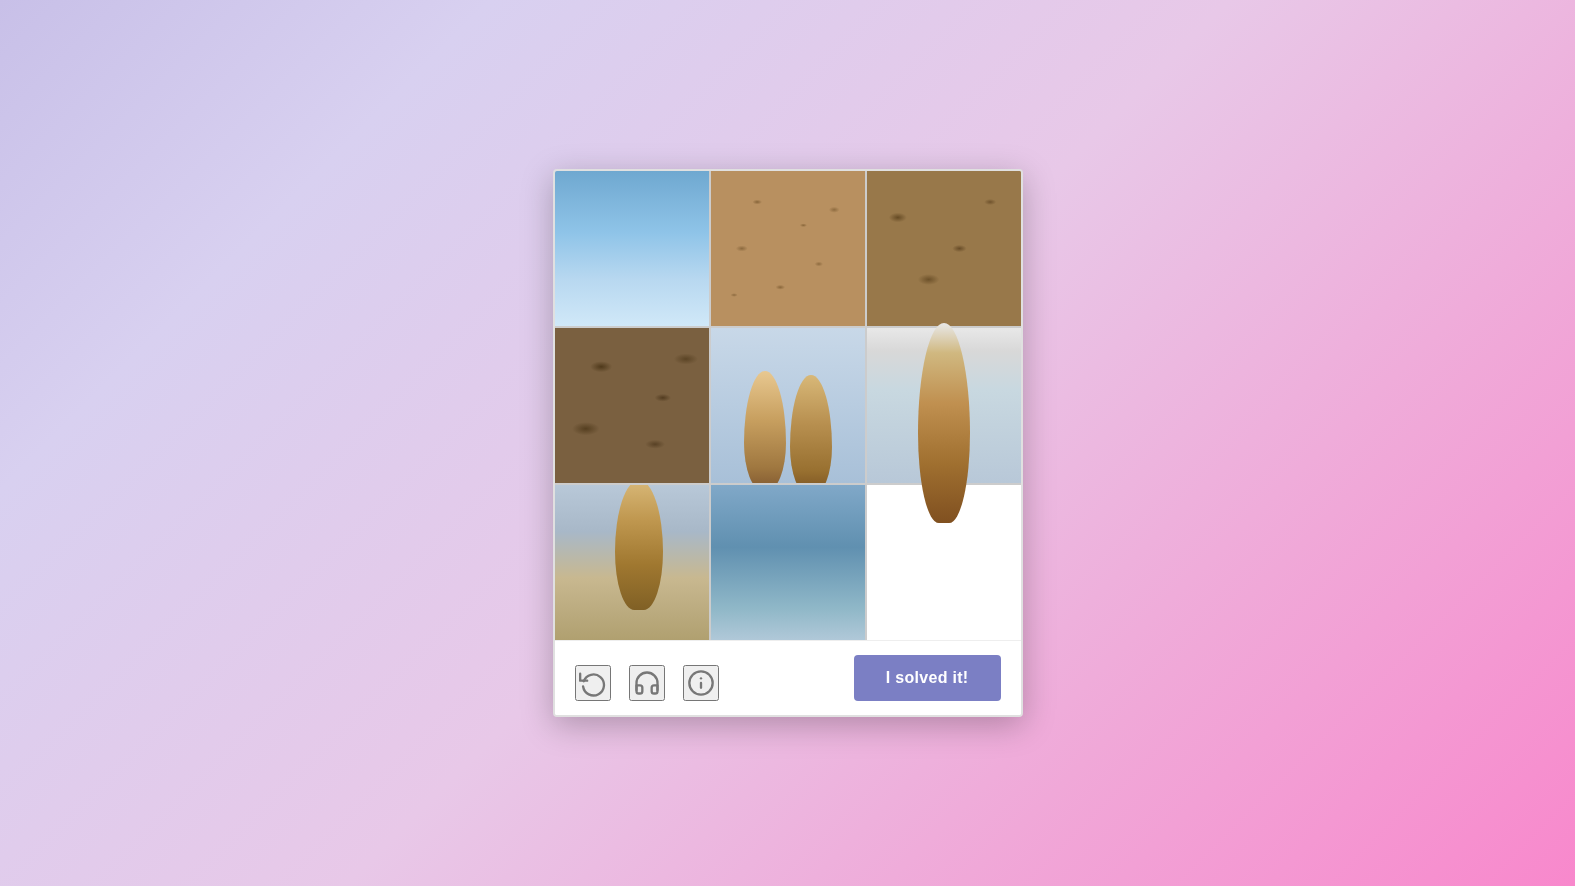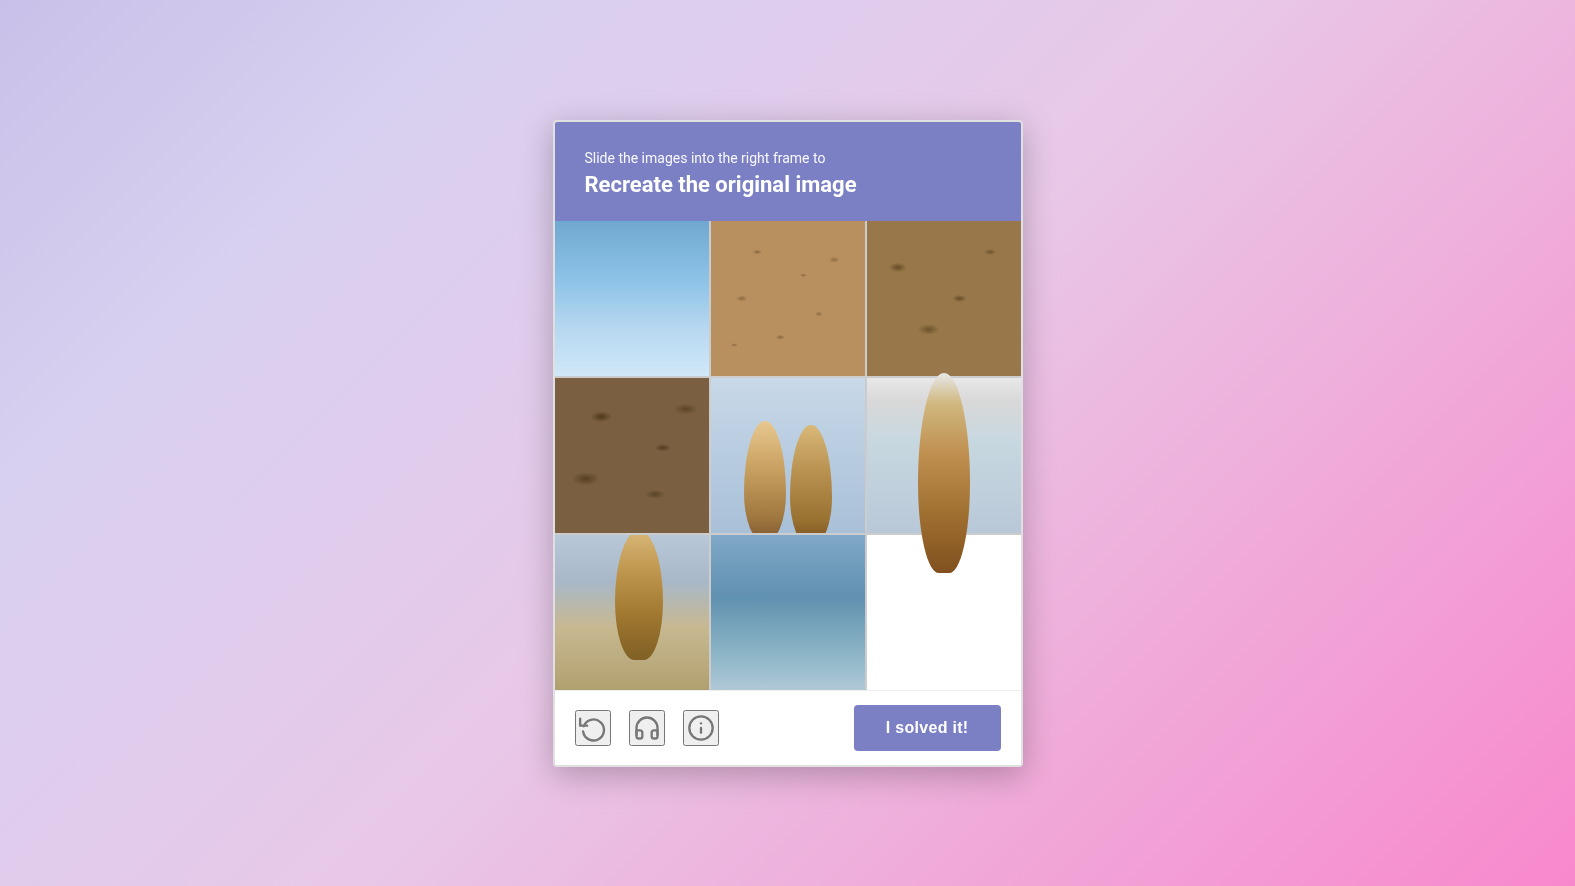--- a/index.html
+++ b/index.html
@@ -197,21 +197,21 @@
       position: absolute;
       width: 6px;
       height: 12px;
       background: #333;
       top: -22px;
       left: -3px;
     }
 
     .footer {
       display: flex;
-      align-items: center;
+      align-items: flex-end;
       justify-content: space-between;
       padding: 14px 20px;
       background: #ffffff;
       border-top: 1px solid #eee;
     }
 
     .footer-icons {
       display: flex;
       align-items: center;
       gap: 18px;
@@ -241,24 +241,20 @@
       font-size: 16px;
       font-weight: 600;
       cursor: pointer;
       letter-spacing: 0.3px;
     }
   </style>
 </head>
 <body>
 
 <div class="card">
-  <div class="header">
-    <div class="header-subtitle">Slide the images into the right frame to</div>
-    <div class="header-title">Recreate the original image</div>
-  </div>
 
   <div class="puzzle-grid">
 
     <div class="puzzle-cell cell-0-0"></div>
     <div class="puzzle-cell cell-0-1"></div>
     <div class="puzzle-cell cell-0-2"></div>
 
     <div class="puzzle-cell cell-1-0"></div>
     <div class="puzzle-cell cell-1-1">
       <div class="surfboard surfboard-left"></div>

